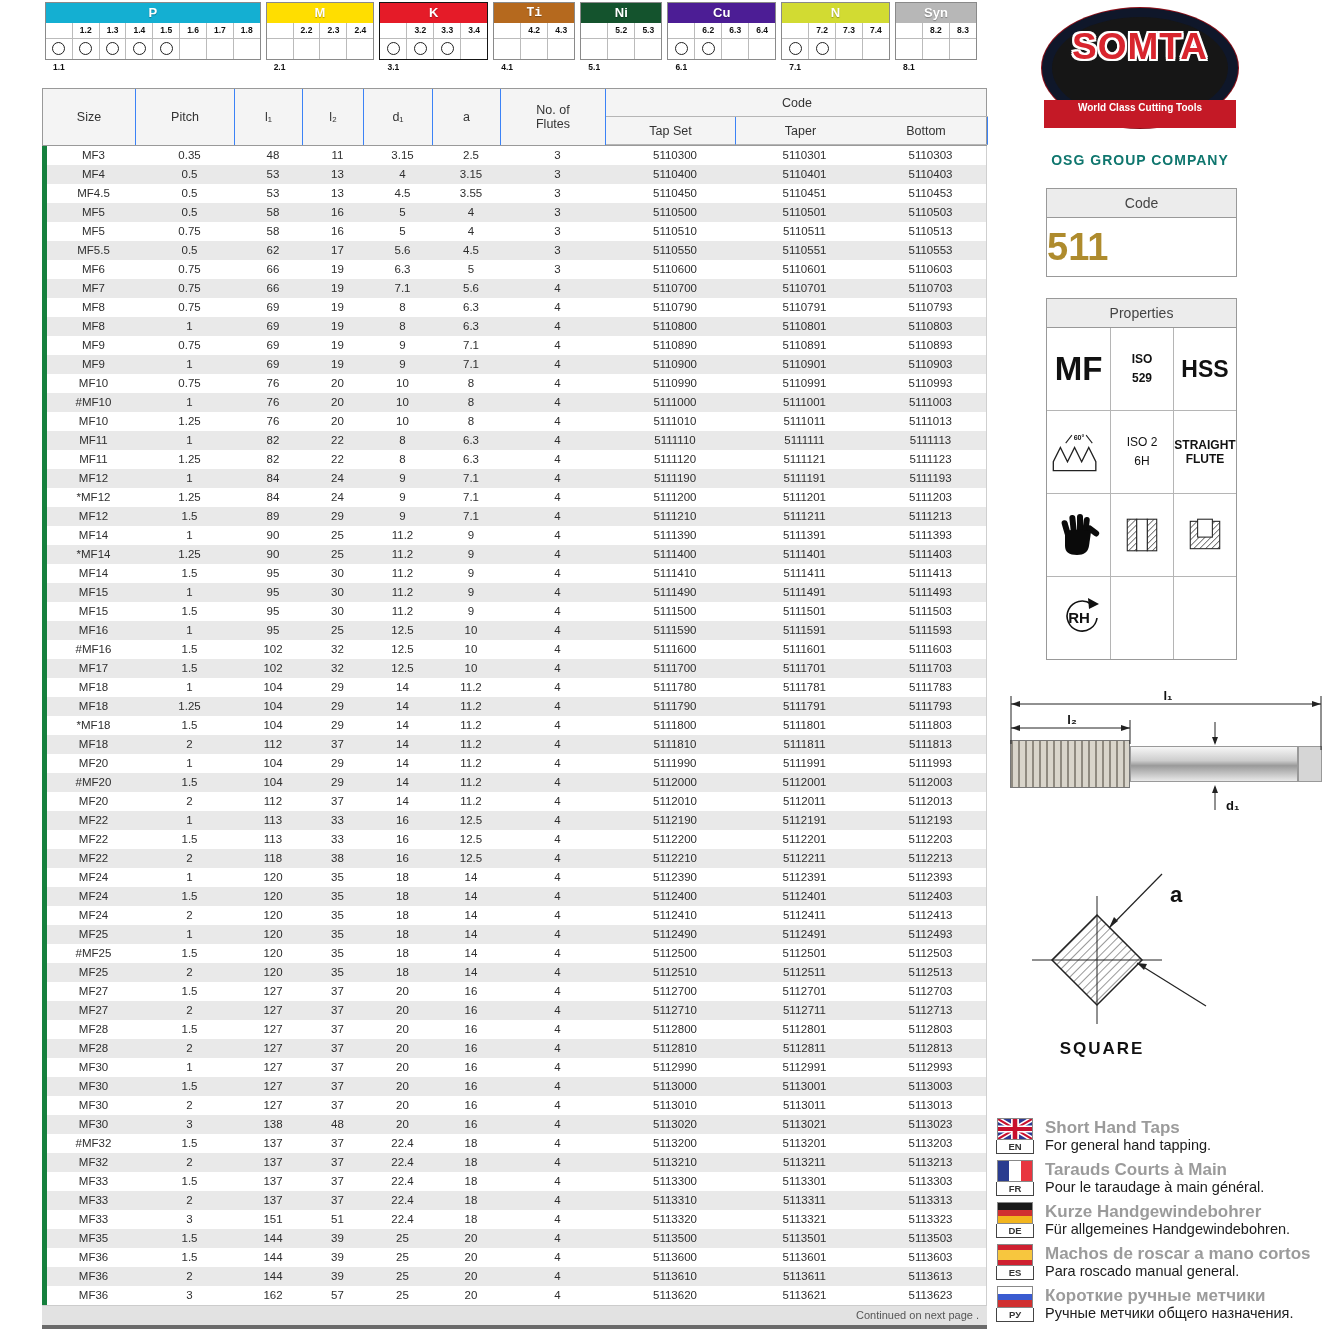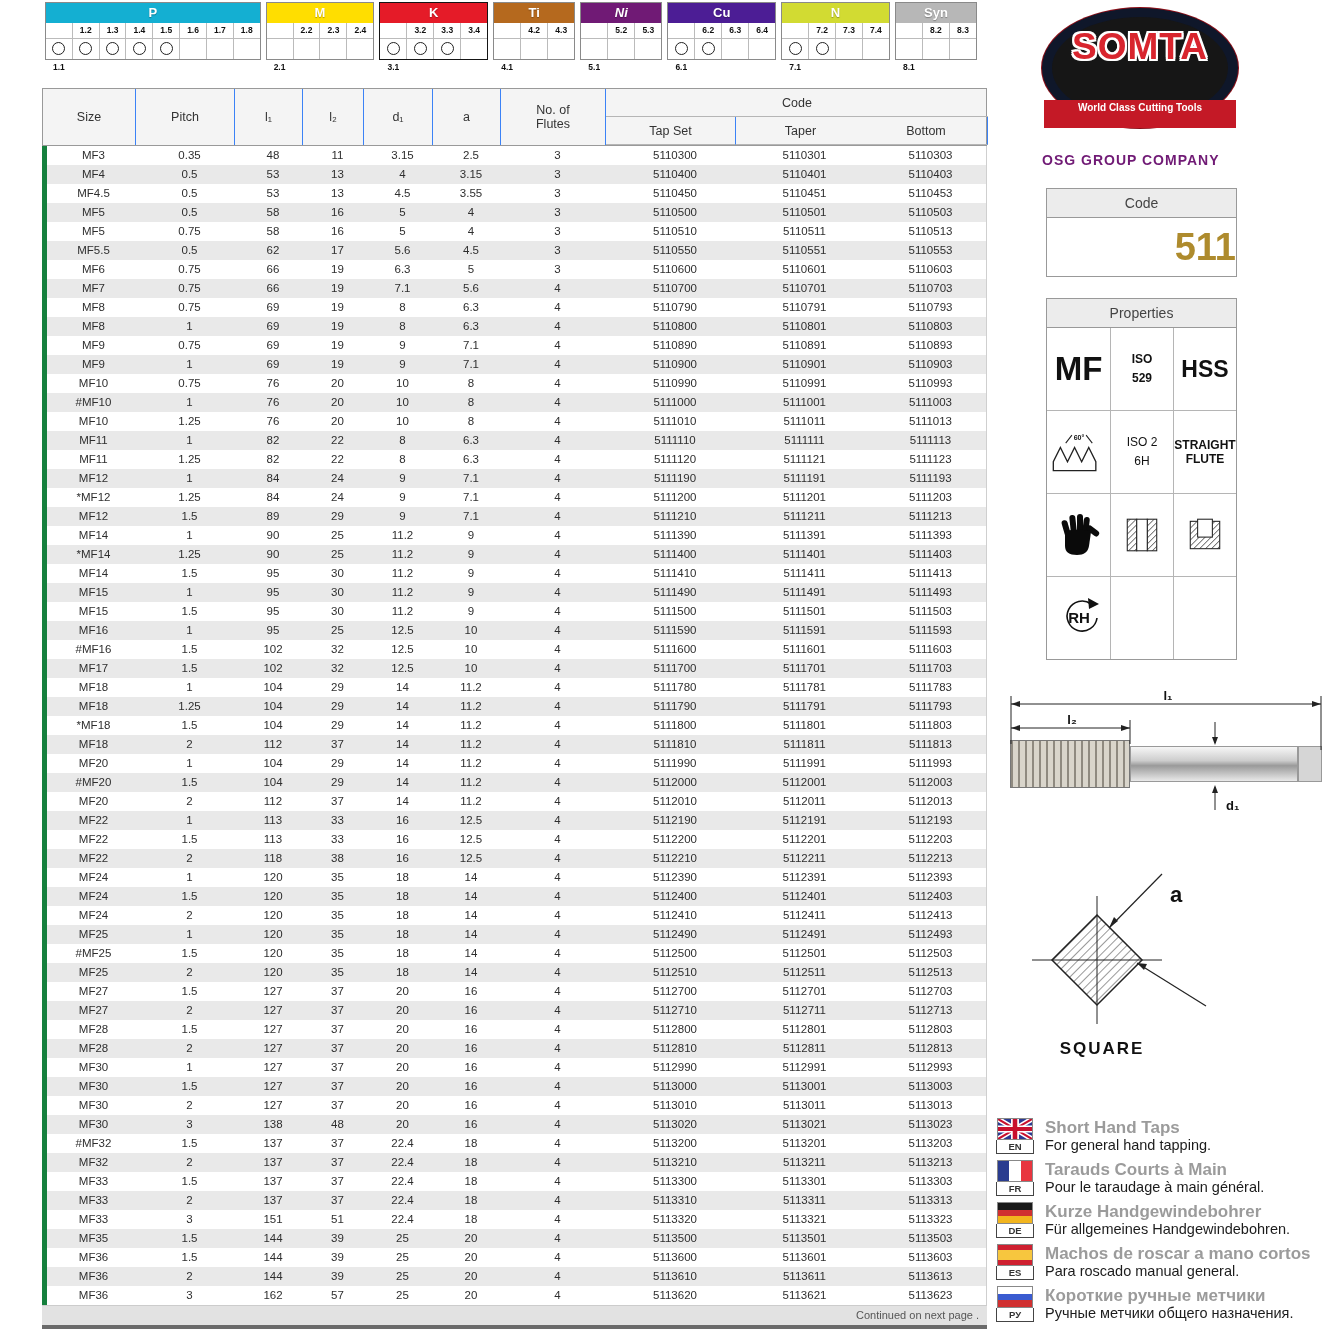--- a/index.html
+++ b/index.html
@@ -40,29 +40,29 @@
 
   
   .logo{position:absolute;left:1042px;top:8px;width:196px;height:120px;background:#0f172a;
         border-radius:50%;box-shadow:0 0 0 1px #8c0f18;}
   .logo-inner{position:absolute;left:10px;top:9px;right:10px;bottom:9px;background:#161616;border-radius:50%;}
   .logo-brand{position:absolute;left:0;right:0;top:18px;text-align:center;font-size:37px;font-weight:bold;
               letter-spacing:1px;color:#d8252e;
               text-shadow:-2px -2px 0 #fff,2px -2px 0 #fff,-2px 2px 0 #fff,2px 2px 0 #fff,0 -2px 0 #fff,0 2px 0 #fff,-2px 0 0 #fff,2px 0 0 #fff;}
   .logo-ribbon{position:absolute;left:2px;right:2px;top:64px;height:28px;background:#c41926;color:#fff;
                font-size:10px;font-weight:bold;text-align:center;line-height:16px;white-space:nowrap;margin-top:28px;}
-  .osg{position:absolute;left:1042px;top:152px;width:196px;text-align:left;font-weight:bold;
-       color:#701a75;font-size:14px;letter-spacing:1px;}
+  .osg{position:absolute;left:1042px;top:152px;width:196px;text-align:center;font-weight:bold;
+       color:#0f766e;font-size:14px;letter-spacing:1px;}
 
   
   .side-box{position:absolute;left:1046px;width:191px;border:1px solid #999;background:#fff;box-sizing:border-box;}
   .box-header{height:28px;background:#ececec;border-bottom:1px solid #999;text-align:center;
               line-height:28px;font-size:14px;color:#444;}
   .code-box{top:188px;}
-  .code-value{height:58px;text-align:right;line-height:58px;font-size:38px;font-weight:bold;color:#ae8b2d;}
+  .code-value{height:58px;text-align:left;line-height:58px;font-size:38px;font-weight:bold;color:#ae8b2d;}
   .props{top:298px;}
   #prop-grid{display:grid;grid-template-columns:repeat(3,1fr);}
   .prop-cell{height:82px;border-top:1px solid #b5b5b5;border-left:1px solid #b5b5b5;display:flex;
              flex-direction:column;align-items:center;justify-content:center;text-align:center;}
   .prop-cell:nth-child(3n+1){border-left:none;}
   .prop-cell:nth-child(-n+3){border-top:none;}
   .prop-big{font-weight:bold;color:#111;}
   .prop-line{font-size:12px;color:#111;line-height:19px;}
   .prop-line.b{font-weight:bold;}
   .prop-line.small{font-size:12px;line-height:14px;font-weight:bold;}
@@ -166,34 +166,34 @@
           <div class="mat-mark">
             <div class="mark-circle"></div>
           </div>
           <div class="mat-mark">
             <div class="mark-circle"></div>
           </div>
           <div class="mat-mark"></div>
         </div>
       </div>
       <div class="mat-group" style="flex-grow: 3;">
-        <div class="mat-head" style="background: rgb(181, 105, 30);">Ti</div>
+        <div class="mat-head" style="background: rgb(181, 105, 30); font-family: Liberation Mono, monospace;">Ti</div>
         <div class="mat-cells">
           <div class="mat-num">4.1</div>
           <div class="mat-num">4.2</div>
           <div class="mat-num">4.3</div>
         </div>
         <div class="mat-marks">
           <div class="mat-mark"></div>
           <div class="mat-mark"></div>
           <div class="mat-mark"></div>
         </div>
       </div>
       <div class="mat-group" style="flex-grow: 3;">
-        <div class="mat-head" style="background: #701a75; font-style: italic;">Ni</div>
+        <div class="mat-head" style="background: #14532d;">Ni</div>
         <div class="mat-cells">
           <div class="mat-num">5.1</div>
           <div class="mat-num">5.2</div>
           <div class="mat-num">5.3</div>
         </div>
         <div class="mat-marks">
           <div class="mat-mark"></div>
           <div class="mat-mark"></div>
           <div class="mat-mark"></div>
         </div>

